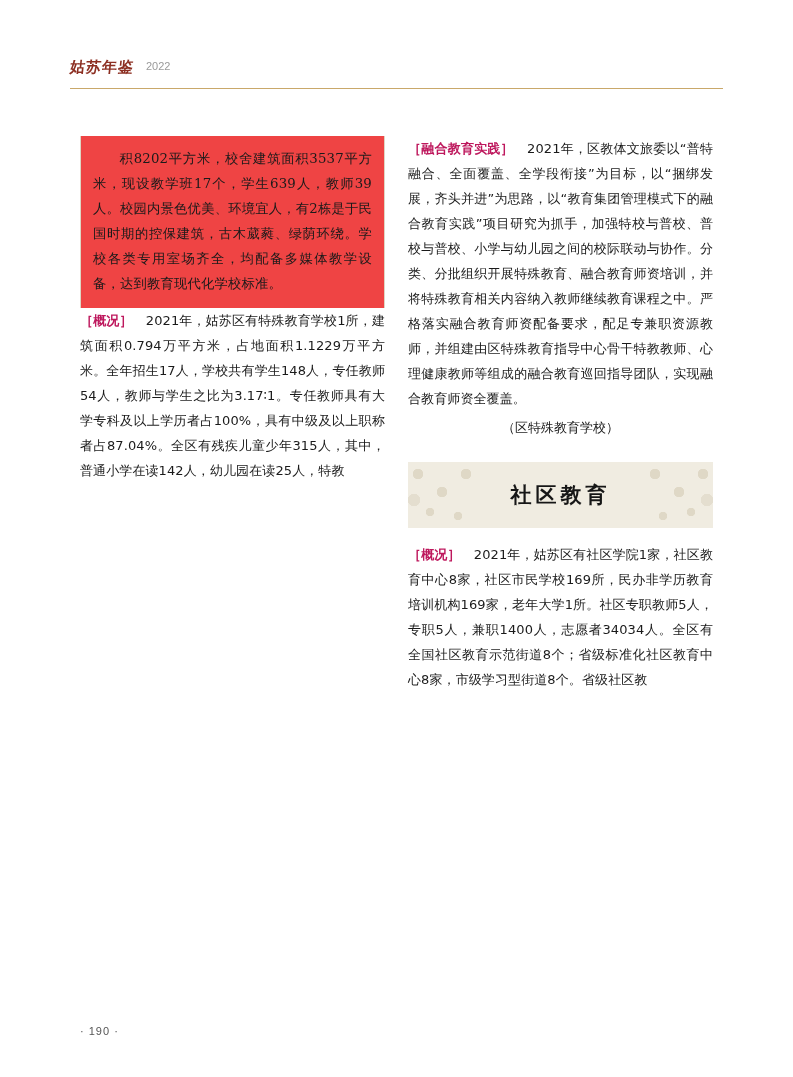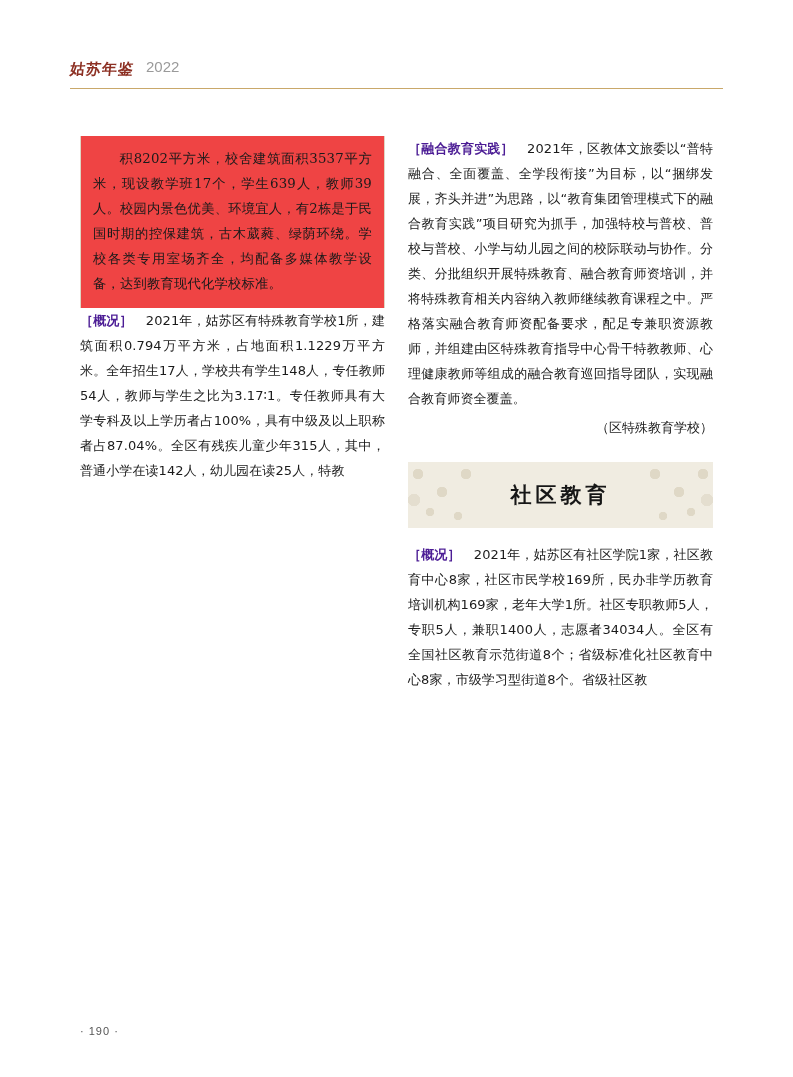--- a/index.html
+++ b/index.html
@@ -28,21 +28,21 @@
     font-family: "DejaVu Serif", serif;
     font-size: 15px;
     font-weight: bold;
     color: #8c2f22;
     letter-spacing: 1px;
     display: inline-block;
     transform: skewX(-6deg);
   }
   .header-year {
     font-family: "Liberation Sans", sans-serif;
-    font-size: 15px;
+    font-size: 11px;
     color: #9a9a9a;
     margin-left: 8px;
     vertical-align: 2px;
   }
   .header-rule {
     position: absolute;
     left: 0;
     top: 30px;
     width: 653px;
     height: 1px;
@@ -82,29 +82,29 @@
     font-family: "DejaVu Sans", sans-serif;
     font-size: 13px;
     line-height: 25px;
     text-align: justify;
     text-indent: 2em;
     letter-spacing: 0.1px;
   }
   .para.tight { text-indent: 0; }
 
   .lead {
-    color: #4c1d95;
+    color: #be185d;
     font-weight: bold;
   }
 
   .source-line {
     margin-top: 4px;
     font-family: "DejaVu Sans", sans-serif;
     font-size: 13px;
-    text-align: right;
+    text-align: center;
     line-height: 25px;
   }
 
   
   .banner {
     position: relative;
     height: 66px;
     margin: 22px 0 14px 0;
     background: #f0ece1;
     overflow: hidden;

